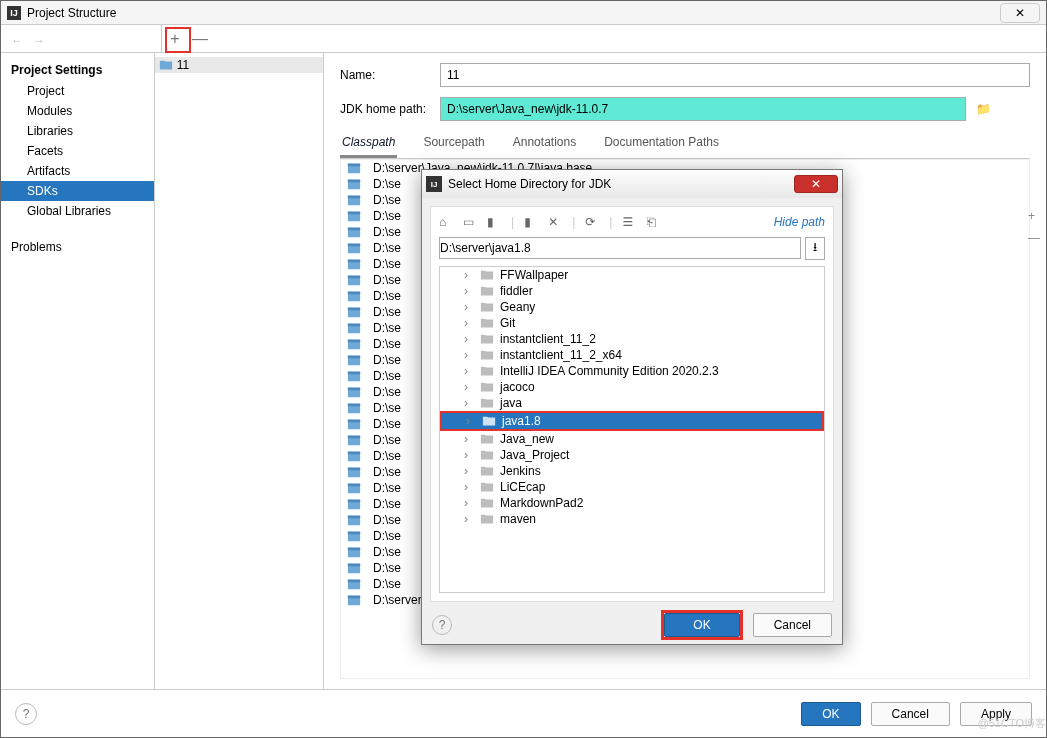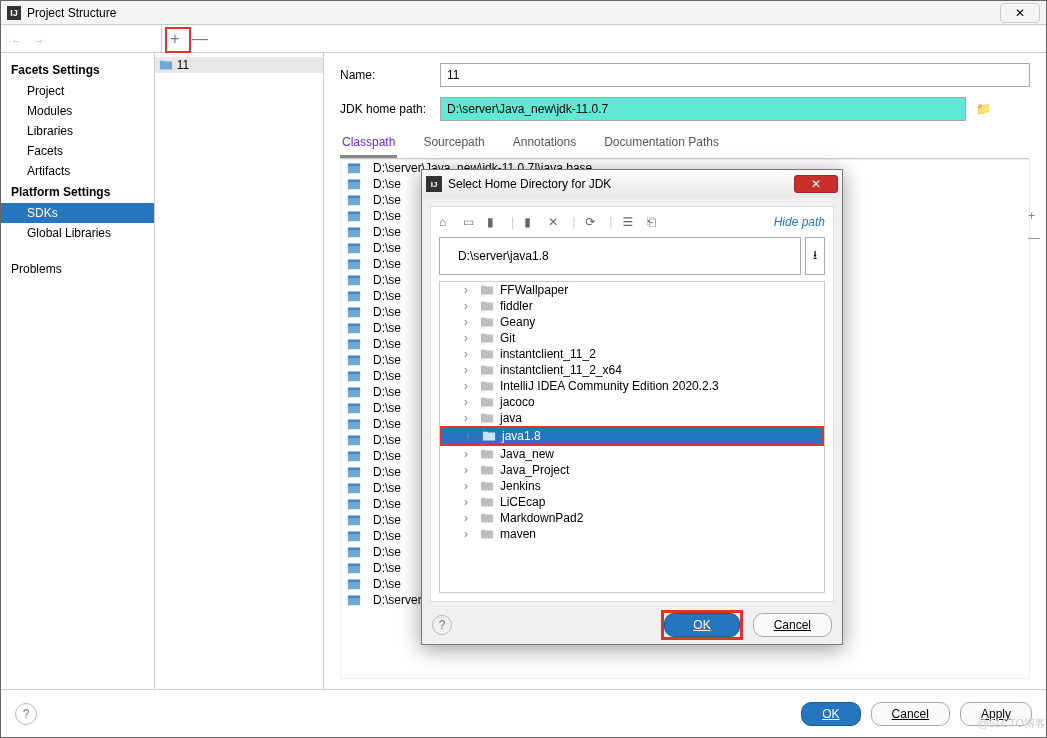--- a/index.html
+++ b/index.html
@@ -25,43 +25,43 @@
 .folder-icon svg{width:14px;height:14px;}
 .main-pane { flex:1; padding: 10px 16px 0 16px; position:relative;}
 .field-row { display:flex; align-items:center; gap:10px; margin-bottom: 10px; }
 .field-label { width: 90px; }
 input.text { border:1px solid #aaa; padding:4px 6px; height:24px; background:#fff;}
 input.name { width: 590px; }
 input.jdkpath { width: 526px; background:#5eead4;}
 .browse-ic{width:18px;color:#aaa;}
 .tabs { display:flex; gap:24px; border-bottom:1px solid #ccc; margin-top:6px;}
 .tab { padding:4px 2px 6px 2px; cursor:pointer; color:#555;}
-.tab.active{ border-bottom:3px solid #888; color:#6d28d9;}
+.tab.active{ border-bottom:3px solid #888; color:#0f172a;font-style:italic;}
 .classpath-list { height: 520px; overflow:hidden; border:1px solid #eee; position:relative;}
 .cp-row{display:flex;align-items:center;gap:12px;padding:1px 6px;}
 .cp-row span{white-space:nowrap;}
 .lib-icon{width:14px;height:14px;}
 .lib-icon svg{width:14px;height:14px;}
 .side-plusminus{position:absolute; right:6px; top:156px; display:flex; flex-direction:column; gap:8px; color:#888; font-size:16px;}
 .footer { position:absolute; bottom:0; left:0; right:0; height:48px; border-top:1px solid #ccc; display:flex; align-items:center; padding:0 14px; gap:10px;}
 .footer .help{width:22px;height:22px;border:1px solid #bbb;border-radius:50%;display:flex;align-items:center;justify-content:center;color:#777;}
 .footer .spacer{flex:1;}
-.btn { border:1px solid #aaa; background:#fafafa; padding: 4px 20px; cursor:pointer; border-radius:10px;text-decoration:underline;}
+.btn { border:1px solid #aaa; background:#fafafa; padding: 4px 20px; cursor:pointer; border-radius:2px;}
 .btn.primary{ background:#2675bf; color:#fff; border-color:#1d5a94;}
 
 .modal{position:absolute; left:420px; top:168px; width:422px; height:476px; border:1px solid #777; background:#f0f0f0; box-shadow:0 4px 20px rgba(0,0,0,0.4);}
 .modal-title{height:28px; background:linear-gradient(#fdfdfd,#e8e8e8); display:flex; align-items:center; padding:0 4px;}
 .modal-title .ij-icon{width:16px;height:16px;margin-right:6px;}
 .modal-close{margin-left:auto; background:#c9302c; color:#fff; width:44px; height:18px; border-radius:3px; display:flex;align-items:center;justify-content:center;border:1px solid #a02622;}
 .modal-body{background:#fff; margin:8px; padding:8px; height:396px; border:1px solid #ddd; display:flex; flex-direction:column;}
 .modal-toolbar{display:flex; align-items:center; gap:10px; color:#666; padding-bottom:8px;}
 .modal-toolbar .tico{width:14px;height:14px; cursor:pointer;}
 .hide-path{margin-left:auto; color:#2675bf; cursor:pointer;font-style:italic;}
 .path-row{display:flex; gap:4px; margin-bottom:6px;}
-.path-row input{flex:1; border:1px solid #aaa; padding:3px 18px; height:38px;}
+.path-row input{flex:1; border:1px solid #aaa; padding:3px 0; height:22px;}
 .path-row .hist{width:20px;border:1px solid #aaa;display:flex;align-items:center;justify-content:center;}
 .tree-scroll{flex:1; border:1px solid #ccc; overflow-y:auto; background:#fff;}
 .tnode{display:flex; align-items:center; gap:6px; padding:1px 6px; cursor:pointer;}
 .tnode .chev{width:10px; color:#888;}
 .tnode.sel{background:#2675bf;color:#fff;}
 .tnode.sel .folder-icon svg path{fill:#cfe3f7;}
 .tnode.sel-highlight-wrap{border:2px solid #e4322b;}
 .hint{font-size:10px; color:#999; text-align:center; padding:4px 0;}
 .modal-footer{display:flex; align-items:center; gap:10px; padding:0 10px 8px 10px;}
 .modal-footer .help{width:20px;height:20px;border:1px solid #bbb;border-radius:50%;display:flex;align-items:center;justify-content:center;color:#777;}
@@ -91,27 +91,26 @@
     <div class="toolbar-btns">
       <span class="plus-icon">+</span>
       <span class="minus-icon">—</span>
     </div>
   </div>
   <div class="plus-highlight"></div>
 
   <div class="body-area">
 
     <div class="sidebar">
-      <div class="sidebar-heading">Facets Settings</div>
+      <div class="sidebar-heading">Project Settings</div>
       <div class="sidebar-item">Project</div>
       <div class="sidebar-item">Modules</div>
       <div class="sidebar-item">Libraries</div>
       <div class="sidebar-item">Facets</div>
       <div class="sidebar-item">Artifacts</div>
-      <div class="sidebar-heading">Platform Settings</div>
       <div class="sidebar-item selected">SDKs</div>
       <div class="sidebar-item">Global Libraries</div>
       <div style="height:16px"></div>
       <div class="sidebar-item" style="padding-left:10px">Problems</div>
     </div>
 
     <div class="tree-pane">
       <div class="tree-row" style="background:#e8e8e8;">
         <span class="folder-icon">
           <svg viewBox="0 0 16 16">

